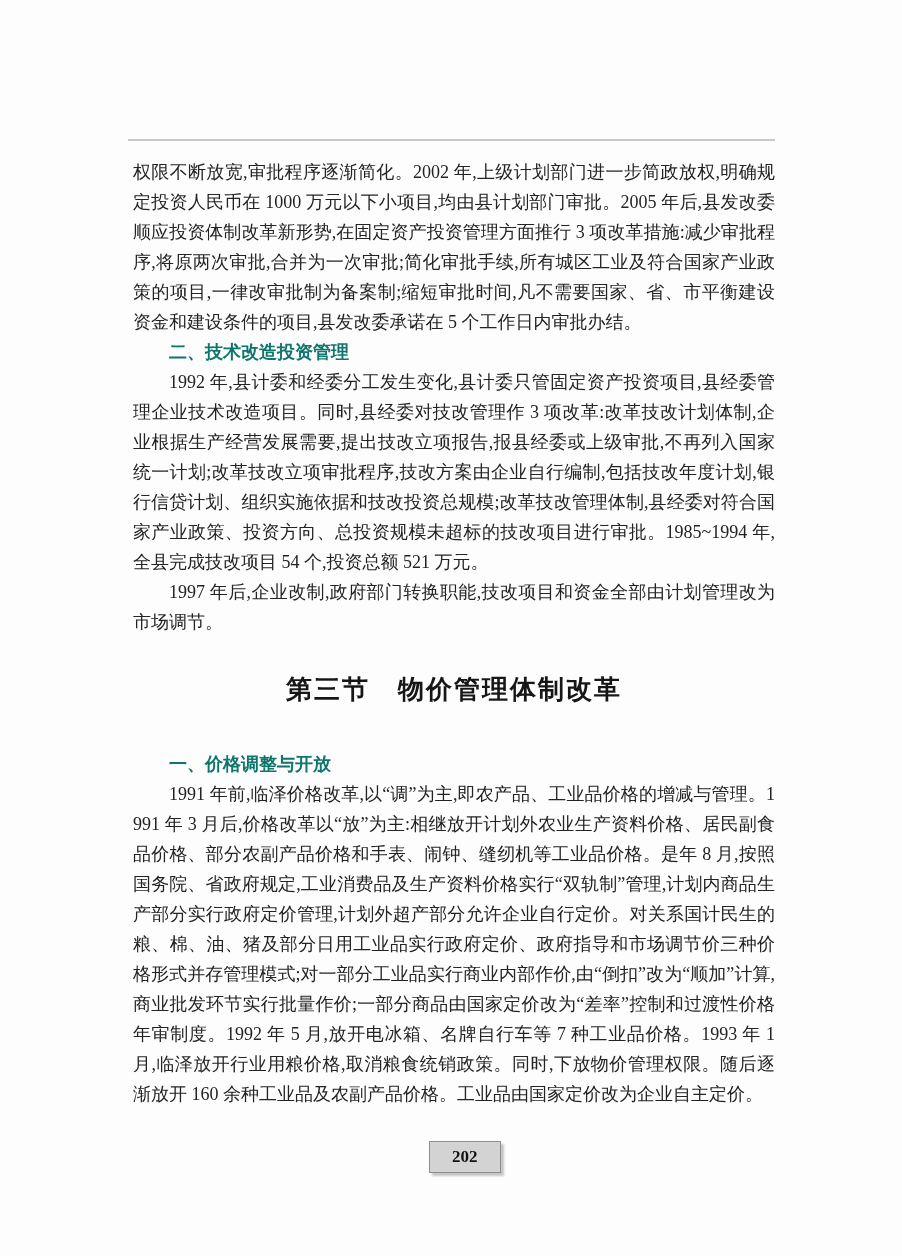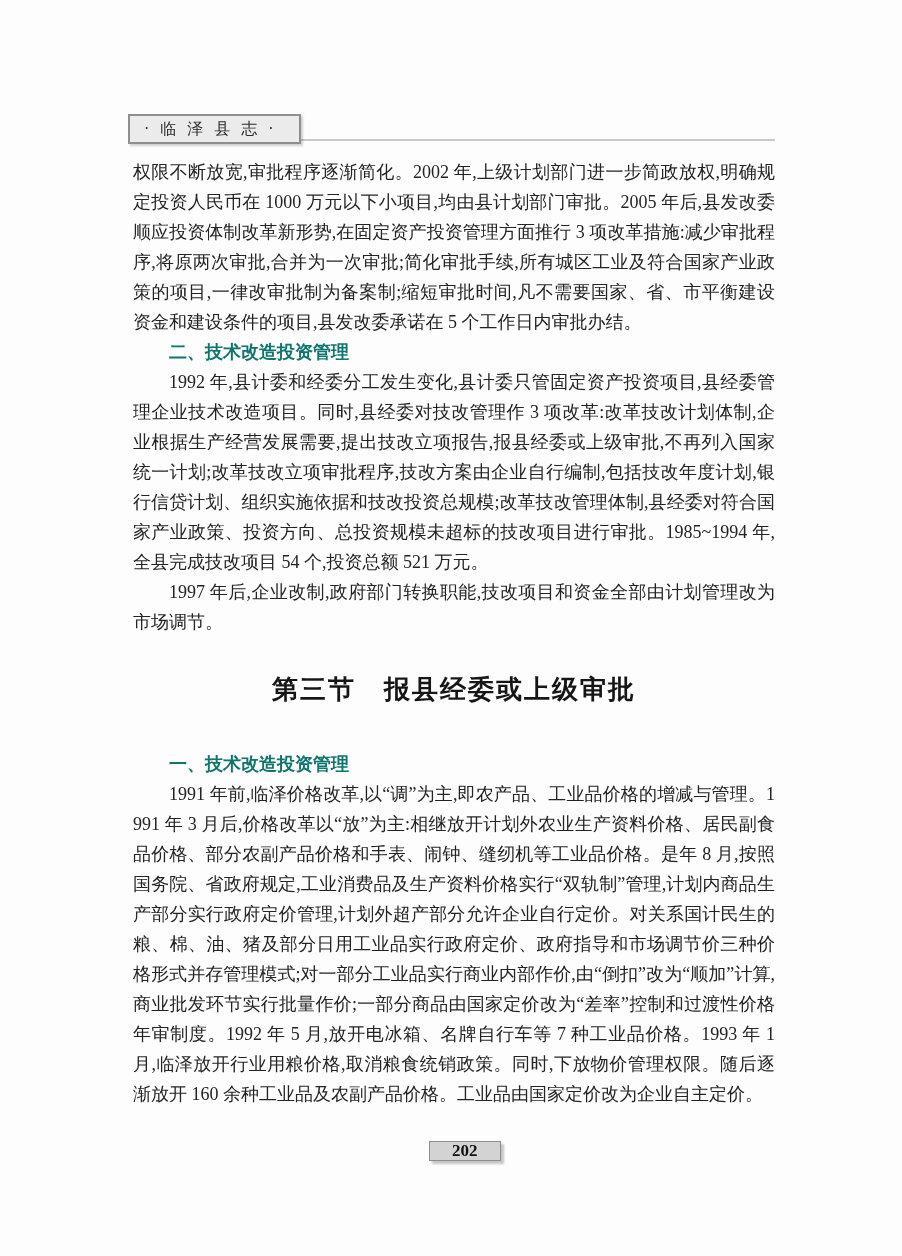--- a/index.html
+++ b/index.html
@@ -73,53 +73,50 @@
     font-weight: bold;
     letter-spacing: 2px;
     color: #161616;
   }
   
   .page-number-box {
     position: absolute;
     left: 429px;
     top: 1141px;
     min-width: 40px;
-    height: 20px;
+    height: 32px;
     box-sizing: border-box;
     background: #d3d3d3;
     border: 1px solid #8d8d8d;
     box-shadow: 3px 3px 2px rgba(0,0,0,0.22);
     display: flex;
     align-items: center;
     justify-content: center;
     font-size: 17px;
     font-weight: bold;
     color: #111111;
     padding: 0 22px;
   }
 </style>
 </head>
 <body>
 
 <div class="page">
 
   <div class="running-header">
     <div class="header-rule"></div>
-    <div class="header-box">
-      <span>·临泽县志·</span>
-    </div>
   </div>
 
   <div class="content">
     <p class="para no-indent">权限不断放宽,审批程序逐渐简化。2002 年,上级计划部门进一步简政放权,明确规定投资人民币在 1000 万元以下小项目,均由县计划部门审批。2005 年后,县发改委顺应投资体制改革新形势,在固定资产投资管理方面推行 3 项改革措施:减少审批程序,将原两次审批,合并为一次审批;简化审批手续,所有城区工业及符合国家产业政策的项目,一律改审批制为备案制;缩短审批时间,凡不需要国家、省、市平衡建设资金和建设条件的项目,县发改委承诺在 5 个工作日内审批办结。</p>
     <h3 class="subhead">二、技术改造投资管理</h3>
     <p class="para">1992 年,县计委和经委分工发生变化,县计委只管固定资产投资项目,县经委管理企业技术改造项目。同时,县经委对技改管理作 3 项改革:改革技改计划体制,企业根据生产经营发展需要,提出技改立项报告,报县经委或上级审批,不再列入国家统一计划;改革技改立项审批程序,技改方案由企业自行编制,包括技改年度计划,银行信贷计划、组织实施依据和技改投资总规模;改革技改管理体制,县经委对符合国家产业政策、投资方向、总投资规模未超标的技改项目进行审批。1985~1994 年,全县完成技改项目 54 个,投资总额 521 万元。</p>
     <p class="para">1997 年后,企业改制,政府部门转换职能,技改项目和资金全部由计划管理改为市场调节。</p>
-    <h2 class="section-title">第三节　报县经委或上级审批</h2>
-    <h3 class="subhead">一、技术改造投资管理</h3>
+    <h2 class="section-title">第三节　物价管理体制改革</h2>
+    <h3 class="subhead">一、价格调整与开放</h3>
     <p class="para">1991 年前,临泽价格改革,以“调”为主,即农产品、工业品价格的增减与管理。1991 年 3 月后,价格改革以“放”为主:相继放开计划外农业生产资料价格、居民副食品价格、部分农副产品价格和手表、闹钟、缝纫机等工业品价格。是年 8 月,按照国务院、省政府规定,工业消费品及生产资料价格实行“双轨制”管理,计划内商品生产部分实行政府定价管理,计划外超产部分允许企业自行定价。对关系国计民生的粮、棉、油、猪及部分日用工业品实行政府定价、政府指导和市场调节价三种价格形式并存管理模式;对一部分工业品实行商业内部作价,由“倒扣”改为“顺加”计算,商业批发环节实行批量作价;一部分商品由国家定价改为“差率”控制和过渡性价格年审制度。1992 年 5 月,放开电冰箱、名牌自行车等 7 种工业品价格。1993 年 1 月,临泽放开行业用粮价格,取消粮食统销政策。同时,下放物价管理权限。随后逐渐放开 160 余种工业品及农副产品价格。工业品由国家定价改为企业自主定价。</p>
   </div>
 
   <div class="page-number-box">
     <span>202</span>
   </div>
 
 </div>
 
 </body></html>

